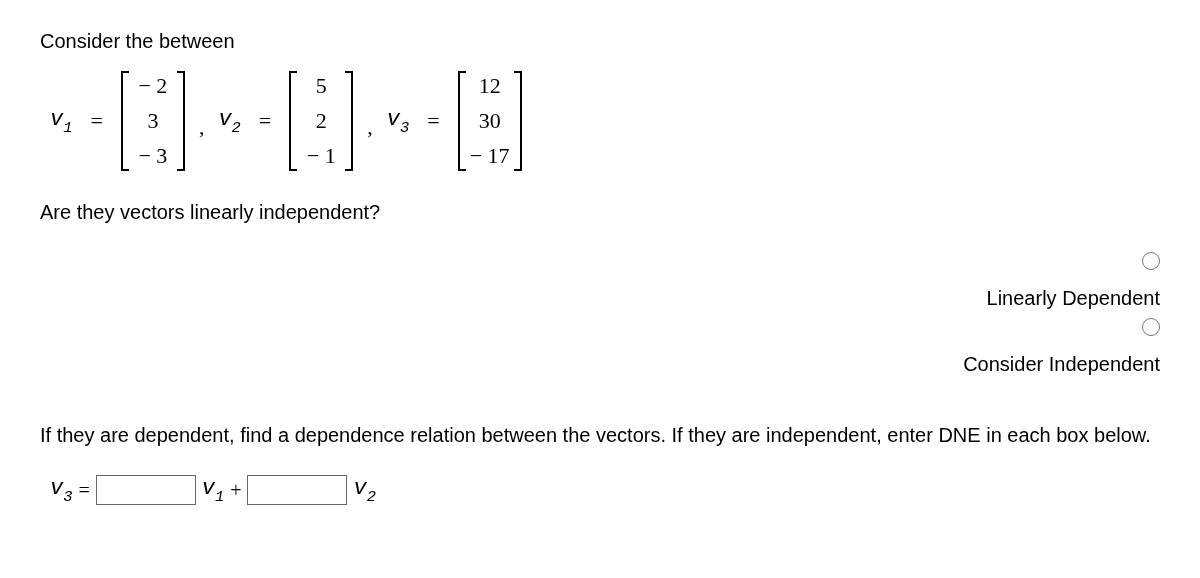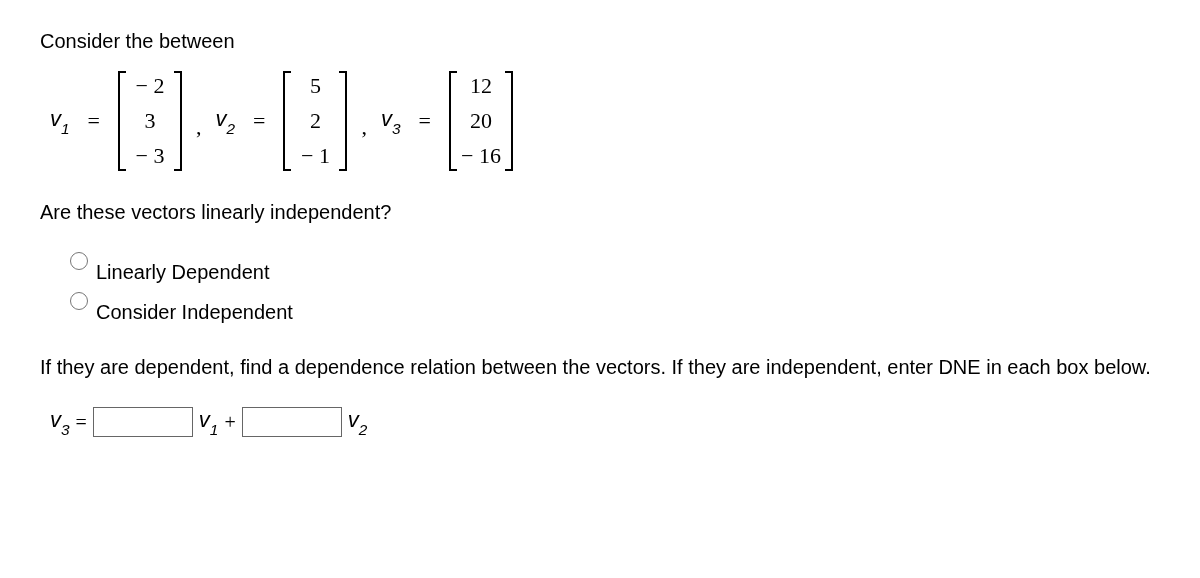--- a/index.html
+++ b/index.html
@@ -43,41 +43,41 @@
     }
     .lbracket, .rbracket {
       width: 8px;
       border-top: 2px solid #000;
       border-bottom: 2px solid #000;
     }
     .lbracket { border-left: 2px solid #000; }
     .rbracket { border-right: 2px solid #000; }
     .comma { font-family: "Times New Roman", serif; font-size: 22px; padding: 0 6px; position: relative; top: 6px;}
     .eq { font-family: "Times New Roman", serif; font-size: 22px; padding: 0 10px; }
-    .vname { font-family: Liberation Sans, sans-serif; font-style: italic; font-size: 22px; }
+    .vname { font-family: Liberation Mono, monospace; font-style: italic; font-size: 22px; }
     .choices { margin: 28px 0 0 30px; line-height: 2; }
-    .choice-row { display: flex; align-items: flex-start; gap: 8px; }
+    .choice-row { display: flex; align-items: flex-end; gap: 8px; flex-direction: column; }
     input[type="radio"] {
       width: 18px; height: 18px; margin: 0;
     }
     .dep-line {
       display: flex;
       align-items: center;
       gap: 6px;
       margin-top: 28px;
       padding-left: 10px;
     }
     input[type="text"] {
       width: 100px;
       height: 30px;
       border: 1px solid #666;
       font-size: 16px;
       padding: 2px 4px;
     }
-    .para { margin-top: 24px; }
+    .para { margin-top: 40px; }
   </style>
 </head>
 <body>
 
 <div>Consider the between</div>
 
 <div class="vectors-row">
   <span class="vname"><span>v</span><span class="sub">1</span></span>
   <span class="eq">=</span>
   <div class="bracket-wrap">
@@ -103,28 +103,28 @@
     <div class="rbracket"></div>
   </div>
   <span class="comma">,</span>
 
   <span class="vname"><span>v</span><span class="sub">3</span></span>
   <span class="eq">=</span>
   <div class="bracket-wrap">
     <div class="lbracket"></div>
     <div class="bracket-col">
       <div class="cell">12</div>
-      <div class="cell">20</div>
-      <div class="cell">− 16</div>
+      <div class="cell">30</div>
+      <div class="cell">− 17</div>
     </div>
     <div class="rbracket"></div>
   </div>
 </div>
 
-<div>Are these vectors linearly independent?</div>
+<div>Are they vectors linearly independent?</div>
 
 <div class="choices">
   <div class="choice-row">
     <input type="radio" name="dep" style="">
     <span>Linearly Dependent</span>
   </div>
   <div class="choice-row">
     <input type="radio" name="dep" style="">
     <span>Consider Independent</span>
   </div>

